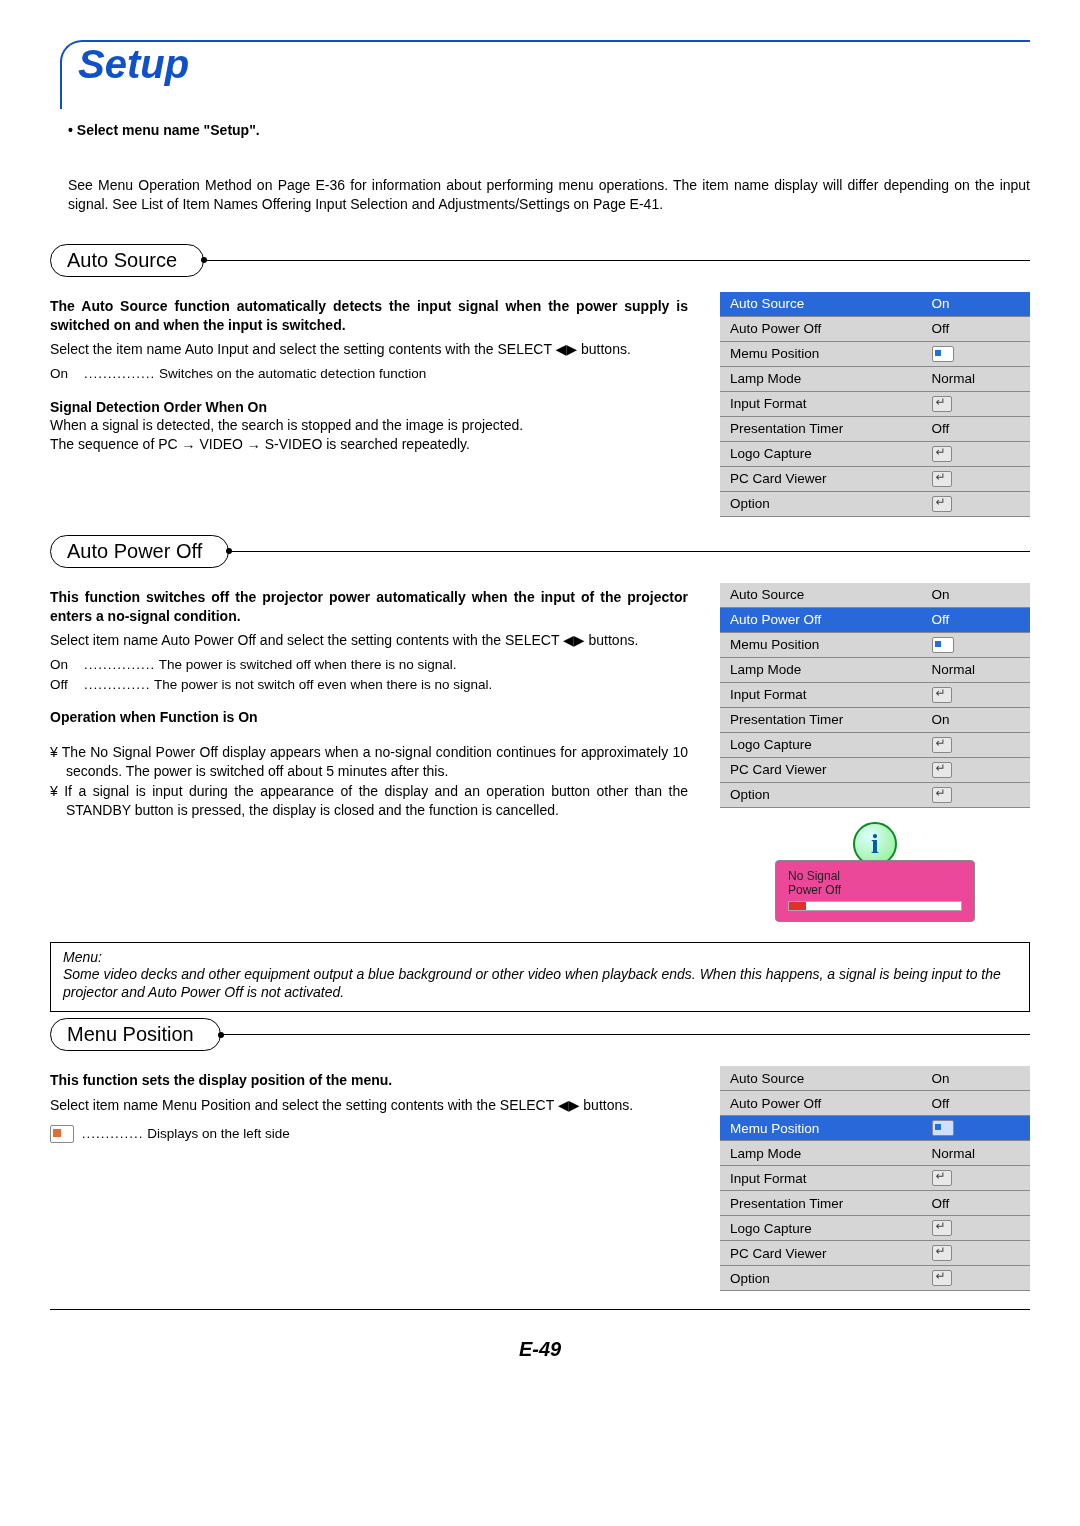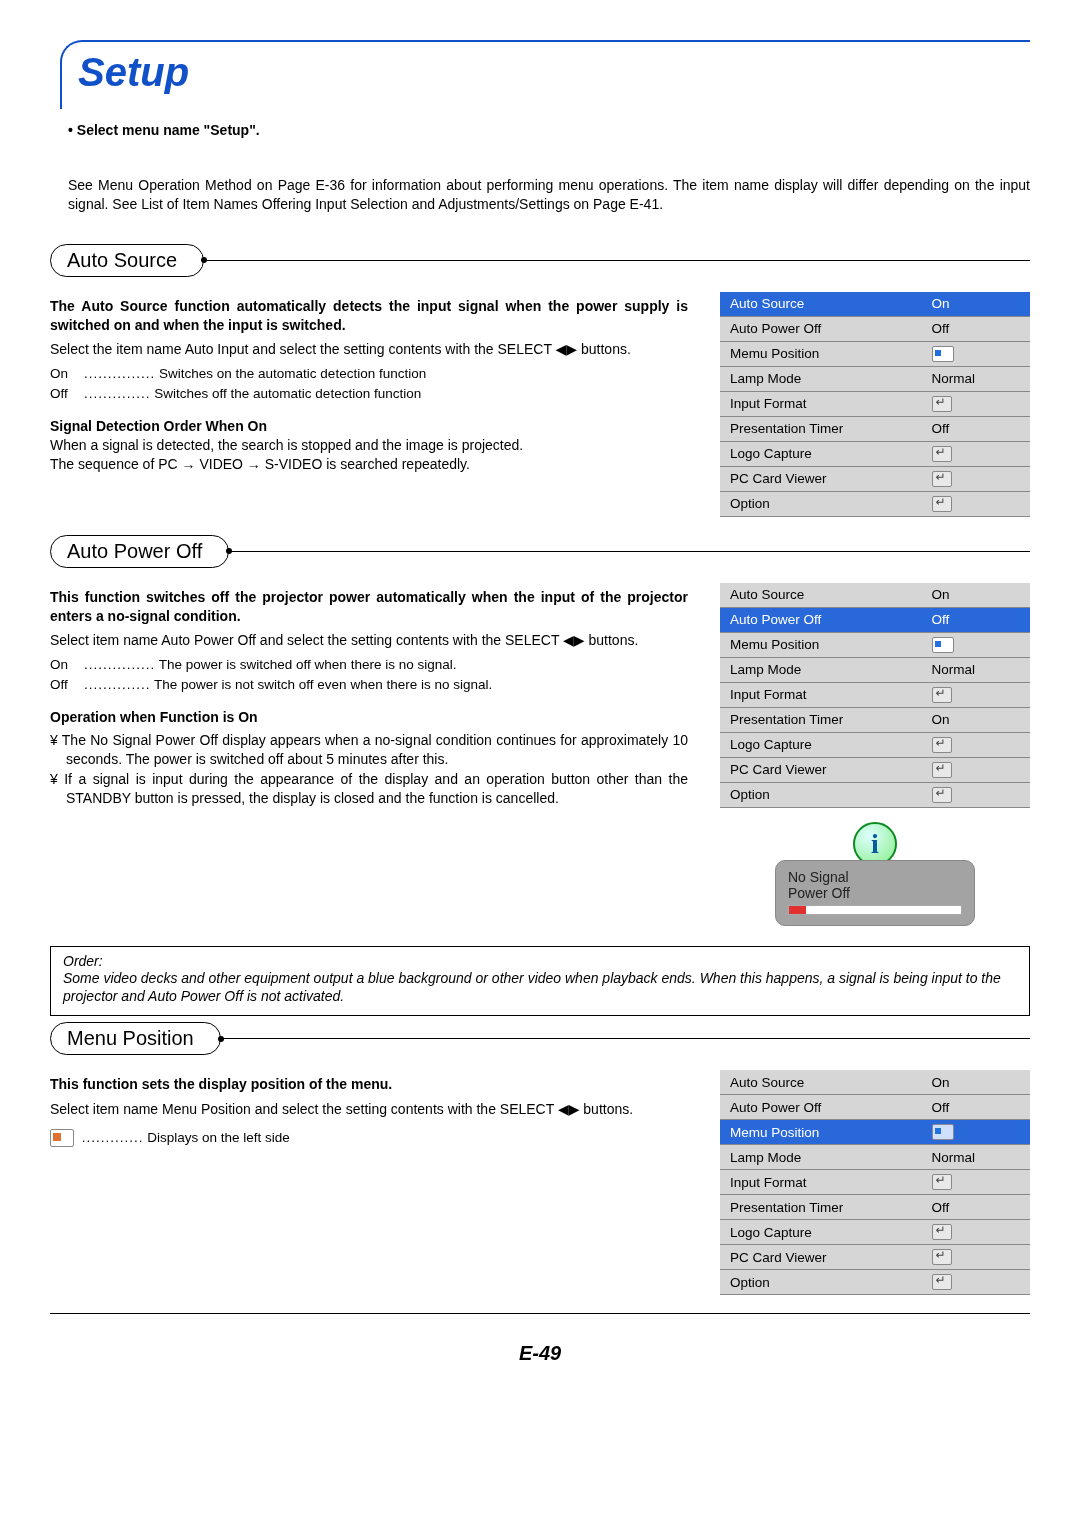--- a/index.html
+++ b/index.html
@@ -29,21 +29,20 @@
     border-bottom: none;
     border-top-left-radius: 22px;
   }
   .hdr-title {
     position: absolute;
     top: 2px; left: 28px;
     font-size: 40px;
     font-weight: bold;
     font-style: italic;
     color: #1050c8;
-    margin-top: 8px;
   }
   .intro {
     margin: 0 0 30px 18px;
     font-size: 14px;
     line-height: 1.35;
   }
   .intro-lead {
     font-weight: bold;
   }
   .section-heading-row {
@@ -193,33 +192,33 @@
     border: 2px solid #0a8a20;
     border-radius: 50%;
     background: radial-gradient(circle at 35% 30%, #dff, #8e8);
     margin: 0 auto;
     display: flex; align-items:center; justify-content:center;
     font-size: 28px; font-weight: bold; color:#0a5aa0;
     font-family: Georgia, serif;
   }
   .info-body {
     border: 1px solid #888;
-    border-radius: 10px;
-    background: #a3a3a3;
+    border-radius: 4px;
+    background: #ec4899;
     padding: 8px 12px 10px;
     margin-top: -6px;
-    font-size: 14px;
+    font-size: 12px;
     color:#222;
   }
   .progress {
     height: 8px; background:#fff; border:1px solid #aaa;
     margin-top:4px; position:relative;
   }
   .progress::after { content:""; position:absolute; left:0; top:0; bottom:0; width:10%; background:#e03030;}
-  ul.manual { list-style: none; padding-left: 0; margin:4px 0;}
+  ul.manual { list-style: none; padding-left: 0; margin:16px 0;}
   ul.manual li { padding-left: 16px; text-indent: -16px; margin:2px 0; text-align: justify;}
   ul.manual li::before { content:"¥  "; }
 </style>
 </head>
 <body>
 
 <div class="page">
 
   <div class="hdr">
     <div class="hdr-border"></div>
@@ -237,21 +236,20 @@
       <span class="oval-dot"></span>
     </div>
     <div class="oval-line"></div>
   </div>
 
   <div class="two-col">
     <div class="left">
       <p class="bold">The Auto Source function automatically detects the input signal when the power supply is switched on and when the input is switched.</p>
       <p>Select the item name Auto Input and select the setting contents with the SELECT ◀▶ buttons.</p>
       <div class="dl-row"><span class="dl-key">On</span><span class="dots">...............</span> <span>Switches on the automatic detection function</span></div>
-      <div class="dl-row"><span class="dl-key">Off</span><span class="dots">..............</span> <span>Switches off the automatic detection function</span></div>
       <div class="sub-h">Signal Detection Order When On</div>
       <div>When a signal is detected, the search is stopped and the image is projected.</div>
       <div>The sequence of PC → VIDEO → S-VIDEO is searched repeatedly.</div>
     </div>
     <div class="right">
       <table class="osd" id="osd-a">
           <tbody>
             <tr class="sel">
               <td>Auto Source</td>
               <td style="text-align:left;"><span>On</span></td>
@@ -359,21 +357,21 @@
         <div class="info-body">
           <div>No Signal</div>
           <div>Power Off</div>
           <div class="progress"></div>
         </div>
       </div>
     </div>
   </div>
 
   <div class="note-box">
-    <div class="nh">Order:</div>
+    <div class="nh">Menu:</div>
     <div>Some video decks and other equipment output a blue background or other video when playback ends. When this happens, a signal is being input to the projector and Auto Power Off is not activated.</div>
   </div>
 
   <div class="section-heading-row" style="margin-top:6px;">
     <div class="oval">
       <span>Menu Position</span>
       <span class="oval-dot"></span>
     </div>
     <div class="oval-line"></div>
   </div>

